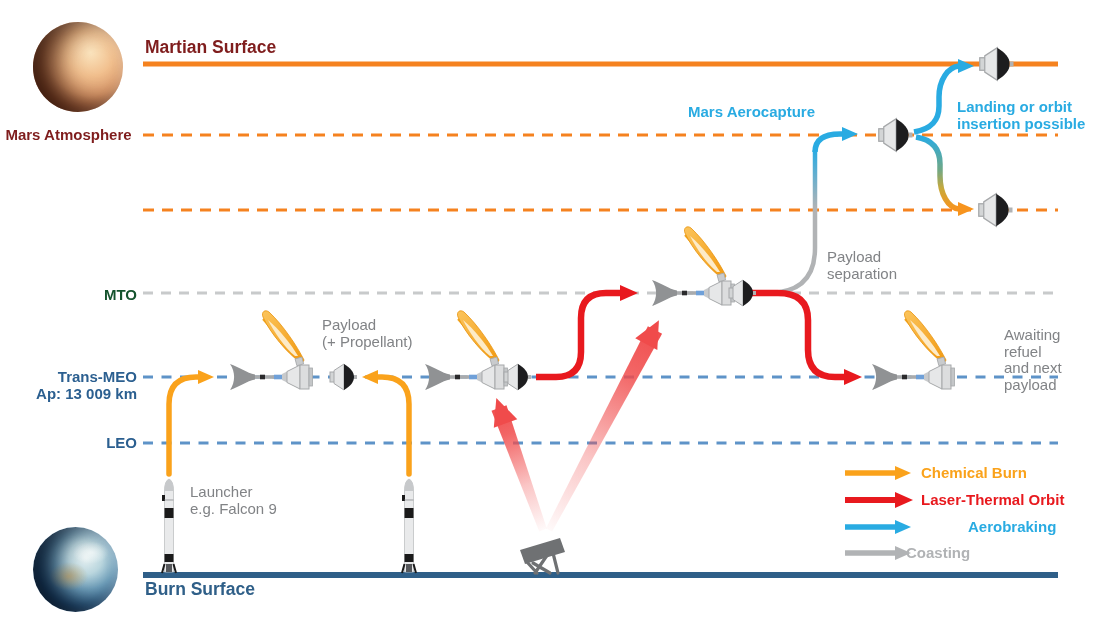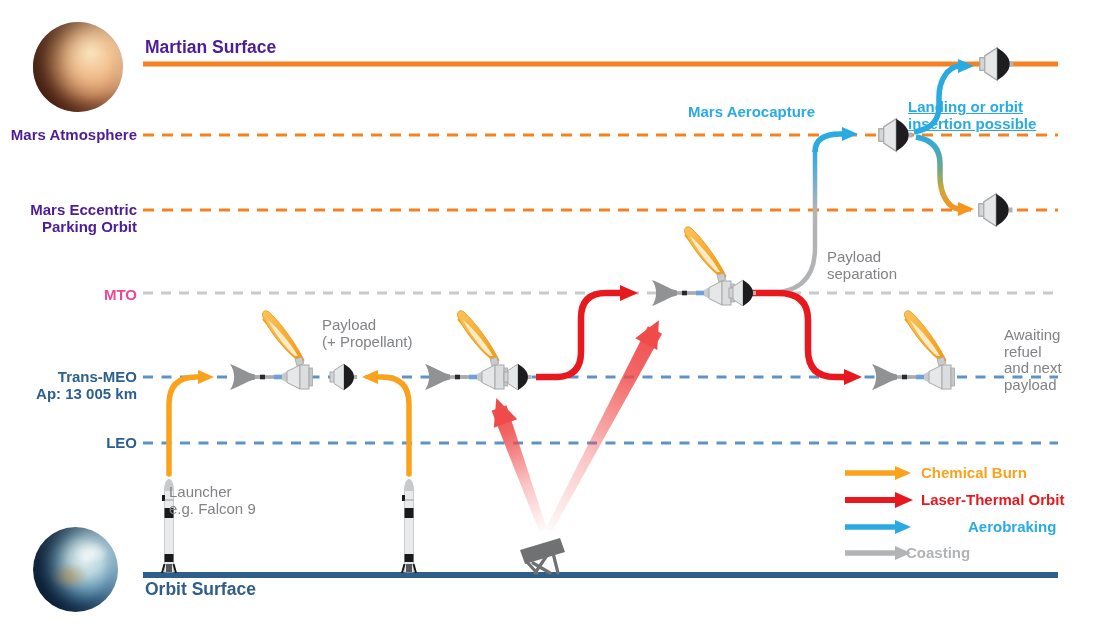--- a/index.html
+++ b/index.html
@@ -5,27 +5,27 @@
   html,body{margin:0;padding:0;background:#ffffff;}
   #stage{
     position:relative;width:1098px;height:639px;background:#ffffff;overflow:hidden;
     font-family:"Liberation Sans","DejaVu Sans",sans-serif;
   }
   #diagram-svg{position:absolute;left:0;top:0;}
   .lbl{position:absolute;font-size:15px;line-height:16.5px;white-space:pre-line;}
   .bold{font-weight:bold;}
   .rlabel{left:0;width:137px;text-align:right;}
   .center{text-align:center;}
-  .orange-t{color:#4c1d95;}
+  .orange-t{color:#7f1d1d;text-align:center;}
   .chem-t{color:#FAA21B;}
   .red-t{color:#E8191E;}
   .cyan-t{color:#29ABE2;}
   .blue-t{color:#2B5F90;}
   .gray-t{color:#818386;font-weight:normal;}
-  .ltgray-t{color:#ec4899;}
+  .ltgray-t{color:#14532d;}
   .coastgray-t{color:#B1B3B5;}
   .surface-t{font-size:17.5px;font-weight:bold;}
   .planet{position:absolute;border-radius:50%;}
   #mars-planet{
     left:33px;top:22px;width:90px;height:90px;
     background:
       radial-gradient(circle at 64% 34%, rgba(250,226,186,.95) 0%, rgba(240,185,130,.9) 28%, rgba(216,138,82,.85) 52%, rgba(160,80,40,.9) 74%, rgba(90,40,18,1) 95%);
     box-shadow:inset 20px -4px 26px rgba(35,10,2,.78), inset -2px 2px 8px rgba(255,240,220,.35);
   }
   #earth-planet{
@@ -174,38 +174,36 @@
     </g>
 
     <line x1="845" y1="473" x2="897" y2="473" stroke="#FAA21B" stroke-width="5.5" marker-end="url(#mChem)"></line>
     <line x1="845" y1="500" x2="897" y2="500" stroke="#E8191E" stroke-width="6" marker-end="url(#mRed)"></line>
     <line x1="845" y1="527" x2="897" y2="527" stroke="#29ABE2" stroke-width="5.5" marker-end="url(#mCyan)"></line>
     <line x1="845" y1="553" x2="897" y2="553" stroke="#B1B3B5" stroke-width="5.5" marker-end="url(#mGray)"></line>
   </svg>
 
   <div class="lbl bold surface-t orange-t" style="left:145px;top:39px;">Martian Surface</div>
   <div class="lbl bold orange-t rlabel" style="top:127px;">Mars Atmosphere</div>
-  <div class="lbl bold orange-t rlabel" style="top:202px;">Mars Eccentric
-Parking Orbit</div>
   <div class="lbl bold ltgray-t rlabel" style="top:287px;">MTO</div>
   <div class="lbl bold blue-t rlabel" style="top:369px;">Trans-MEO
-Ap: 13 005 km</div>
+Ap: 13 009 km</div>
   <div class="lbl bold blue-t rlabel" style="top:435px;">LEO</div>
-  <div class="lbl bold surface-t" style="left:145px;top:581px;color:#2F5F88;">Orbit Surface</div>
+  <div class="lbl bold surface-t" style="left:145px;top:581px;color:#2F5F88;">Burn Surface</div>
 
   <div class="lbl gray-t" style="left:322px;top:317px;">Payload
 (+ Propellant)</div>
   <div class="lbl gray-t" style="left:827px;top:249px;">Payload
 separation</div>
   <div class="lbl bold cyan-t" style="left:688px;top:104px;">Mars Aerocapture</div>
-  <div class="lbl bold cyan-t" style="left:908px;top:99px;text-decoration:underline;">Landing or orbit
+  <div class="lbl bold cyan-t" style="left:957px;top:99px;">Landing or orbit
 insertion possible</div>
   <div class="lbl gray-t" style="left:960px;top:327px;margin-left:44px;">Awaiting refuel
 and next payload</div>
-  <div class="lbl gray-t" style="left:169px;top:484px;">Launcher
+  <div class="lbl gray-t" style="left:190px;top:484px;">Launcher
 e.g. Falcon 9</div>
 
   <div class="lbl bold chem-t" style="left:921px;top:465px;">Chemical Burn</div>
   <div class="lbl bold red-t" style="left:921px;top:492px;">Laser-Thermal Orbit</div>
   <div class="lbl bold cyan-t" style="left:921px;top:519px;margin-left:47px;">Aerobraking</div>
   <div class="lbl bold coastgray-t" style="left:906px;top:545px;">Coasting</div>
 
 </div>
 
 </body></html>

